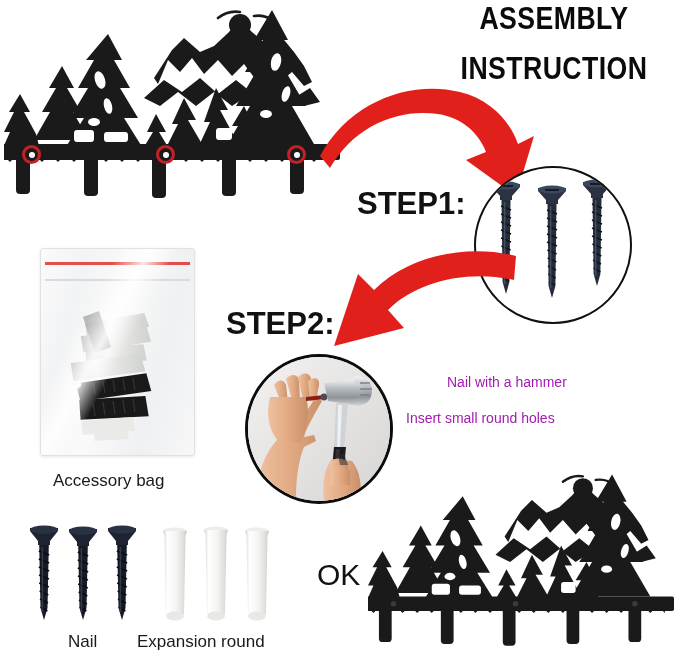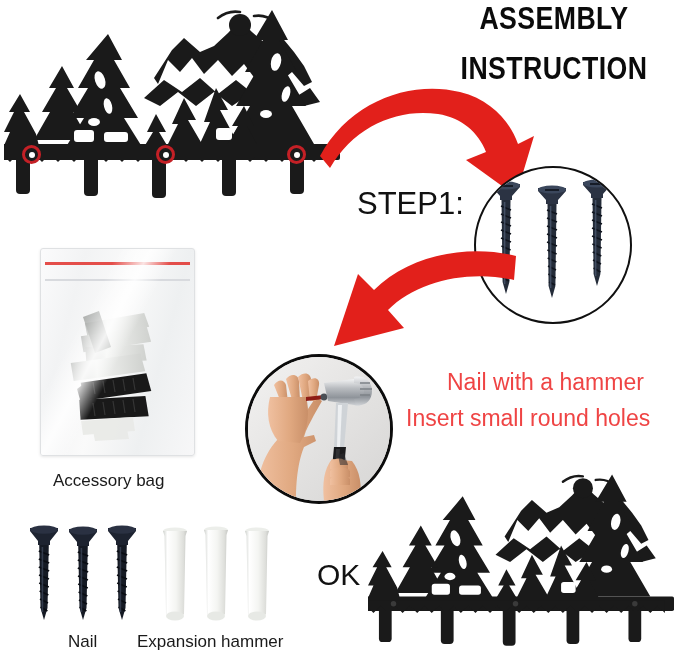--- a/index.html
+++ b/index.html
@@ -26,35 +26,35 @@
     transform-origin: center center;
     white-space: nowrap;
     text-align: center;
   }
   #title1 { left: 432px; top: 2px;  width: 244px; font-size: 31px; line-height: 34px; }
   #title2 { left: 428px; top: 52px; width: 252px; font-size: 31px; line-height: 34px; }
 
   .step-label {
     position: absolute;
     font-family: "Liberation Sans", sans-serif;
-    font-weight: 400;
+    font-weight: 700;
     color: #111111;
     font-size: 31px;
     line-height: 34px;
     white-space: nowrap;
   }
   #step1-label { left: 357px; top: 187px; }
   #step2-label { left: 226px; top: 307px; }
 
   .instruction {
     position: absolute;
     font-family: "Liberation Sans", sans-serif;
     font-weight: 400;
-    color: #ef4444;
-    font-size: 23px;
+    color: #a21caf;
+    font-size: 14px;
     line-height: 22px;
     white-space: nowrap;
   }
   #instr1 { left: 447px; top: 371px; }
   #instr2 { left: 406px; top: 407px; }
 
   .caption {
     position: absolute;
     font-family: "Liberation Sans", sans-serif;
     font-weight: 400;
@@ -270,20 +270,21 @@
       </g>
     </svg>
   </div>
 
   <div class="art" id="arrow2">
     <svg width="216" height="122" viewBox="0 0 216 122" xmlns="http://www.w3.org/2000/svg">
       <path d="M216 18 C 170 6, 110 16, 74 52 L 58 36 L 34 108 L 104 90 L 88 72 C 118 42, 170 32, 214 42 Z" fill="#e2201b"></path>
     </svg>
   </div>
 
+  <div class="step-label" id="step2-label">STEP2:</div>
 
   <div class="art" id="step2-circle">
     <svg width="142" height="144" viewBox="0 0 142 144" xmlns="http://www.w3.org/2000/svg">
       <defs>
         <linearGradient id="wallg" x1="0" y1="0" x2="1" y2="1">
           <stop offset="0%" stop-color="#f3f2f1"></stop>
           <stop offset="55%" stop-color="#e3e2e1"></stop>
           <stop offset="100%" stop-color="#d6d5d4"></stop>
         </linearGradient>
         <linearGradient id="skin" x1="0" y1="0" x2="1" y2="0">
@@ -456,21 +457,21 @@
         <g transform="translate(97,6)">
           <ellipse cx="0" cy="3" rx="12" ry="3.6" fill="#eceeea"></ellipse>
           <path d="M-12 3 L12 3 L10.5 8 L9 86 Q0 96 -9 86 L-10.5 8 Z" fill="url(#anch2)"></path>
           <ellipse cx="0" cy="88" rx="9" ry="4.5" fill="#e7e9e5"></ellipse>
         </g>
       </g>
     </svg>
   </div>
 
   <div class="caption" id="cap-bolt">Nail</div>
-  <div class="caption" id="cap-exp">Expansion hammer</div>
+  <div class="caption" id="cap-exp">Expansion round</div>
 
   <div id="ok-label">OK</div>
 
   <div class="art" id="rack-bottom">
     <svg width="306" height="198" viewBox="0 0 336 206" xmlns="http://www.w3.org/2000/svg">
       <g fill="#1a1a1a">
         <path d="M150 76 L168 48 L180 36 L196 50 L210 44 L224 31 L236 18 L248 30 L262 42 L276 33 L290 50 L300 64 L308 80 L300 84 L288 70 L276 80 L266 66 L252 78 L240 62 L228 74 L214 58 L200 72 L188 56 L176 70 L164 58 L154 82 Z"></path>
         <path d="M140 96 L160 78 L178 90 L196 76 L214 92 L232 78 L252 94 L270 80 L290 96 L306 86 L316 100 L300 104 L282 94 L264 106 L246 92 L228 104 L210 90 L192 104 L174 90 L156 104 Z"></path>
         <circle cx="236" cy="23" r="11"></circle>
         <path d="M214 16 q10 -8 22 -6 M250 14 q12 -2 20 6" stroke="#1a1a1a" stroke-width="2.6" fill="none" stroke-linecap="round"></path>

